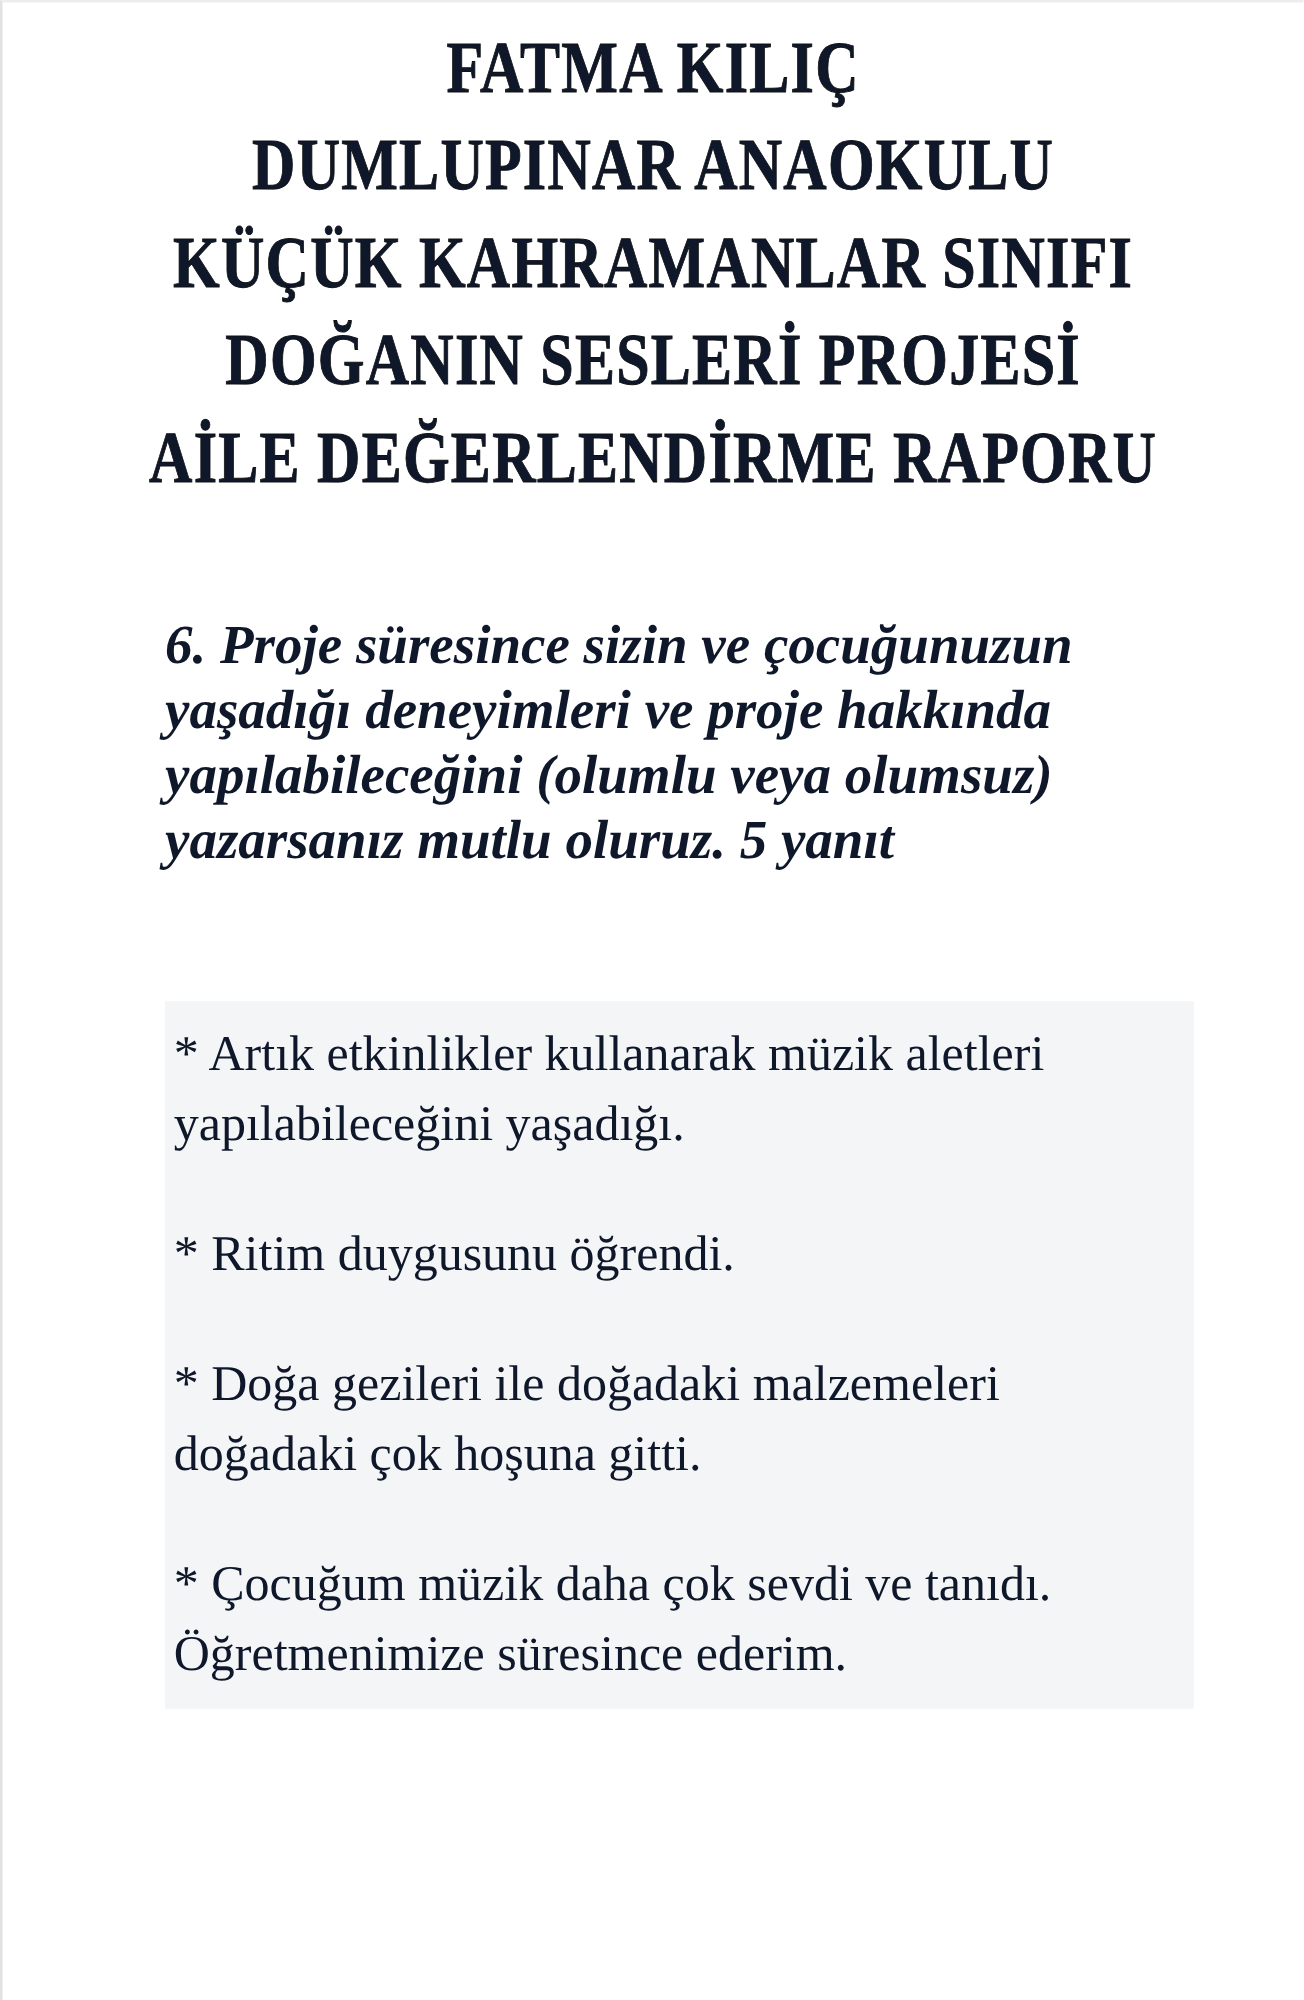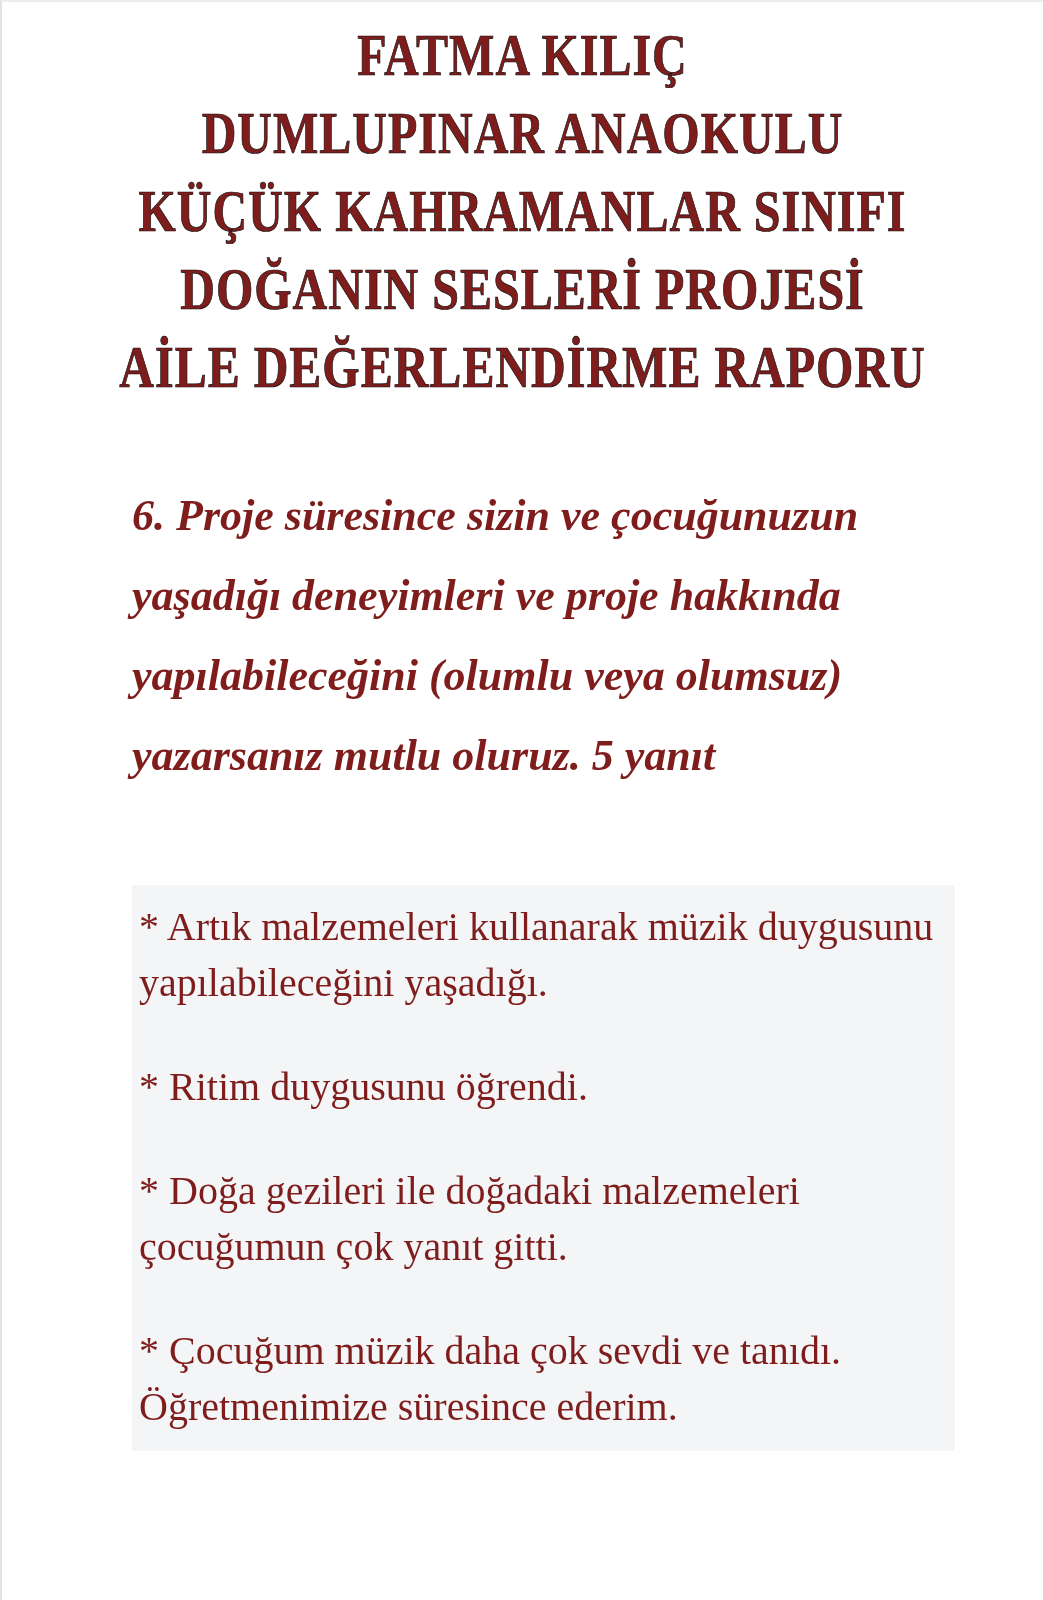--- a/index.html
+++ b/index.html
@@ -9,21 +9,21 @@
   }
   .page {
     position: relative;
     width: 1043px;
     height: 1600px;
     box-sizing: border-box;
     background: #ffffff;
     border-left: 2px solid #e2e2e2;
     border-top: 2px solid #ededed;
     overflow: hidden;
-    color: #7f1d1d;
+    color: #0f172a;
     font-family: "Liberation Serif", "DejaVu Serif", serif;
   }
   
   .title-block {
     padding-top: 14px;
     text-align: center;
   }
   .title-line {
     font-size: 48px;
     font-weight: bold;
@@ -37,21 +37,20 @@
   
   .question {
     margin: 84px 0 0 130px;
   }
   .question-line {
     font-size: 44px;
     font-weight: bold;
     font-style: italic;
     line-height: 52px;
     white-space: nowrap;
-    margin-top: 28px;
   }
   
   .responses-box {
     margin: 103px 0 0 130px;
     width: 823px;
     box-sizing: border-box;
     background: #f4f5f7;
     padding: 14px 18px 16px 7px;
   }
   .response-item {
@@ -83,31 +82,31 @@
   <div class="question">
     <div class="question-line">6. Proje süresince sizin ve çocuğunuzun</div>
     <div class="question-line">yaşadığı deneyimleri ve proje hakkında</div>
     <div class="question-line">yapılabileceğini (olumlu veya olumsuz)</div>
     <div class="question-line">yazarsanız mutlu oluruz. 5 yanıt</div>
   </div>
 
   <div class="responses-box">
 
     <div class="response-item">
-      <div class="response-line">* Artık malzemeleri kullanarak müzik duygusunu</div>
+      <div class="response-line">* Artık etkinlikler kullanarak müzik aletleri</div>
       <div class="response-line">yapılabileceğini yaşadığı.</div>
     </div>
 
     <div class="response-item">
       <div class="response-line">* Ritim duygusunu öğrendi.</div>
     </div>
 
     <div class="response-item">
       <div class="response-line">* Doğa gezileri ile doğadaki malzemeleri</div>
-      <div class="response-line">çocuğumun çok yanıt gitti.</div>
+      <div class="response-line">doğadaki çok hoşuna gitti.</div>
     </div>
 
 
     <div class="response-item">
       <div class="response-line">* Çocuğum müzik daha çok sevdi ve tanıdı.</div>
       <div class="response-line">Öğretmenimize süresince ederim.</div>
     </div>
 
   </div>
 

